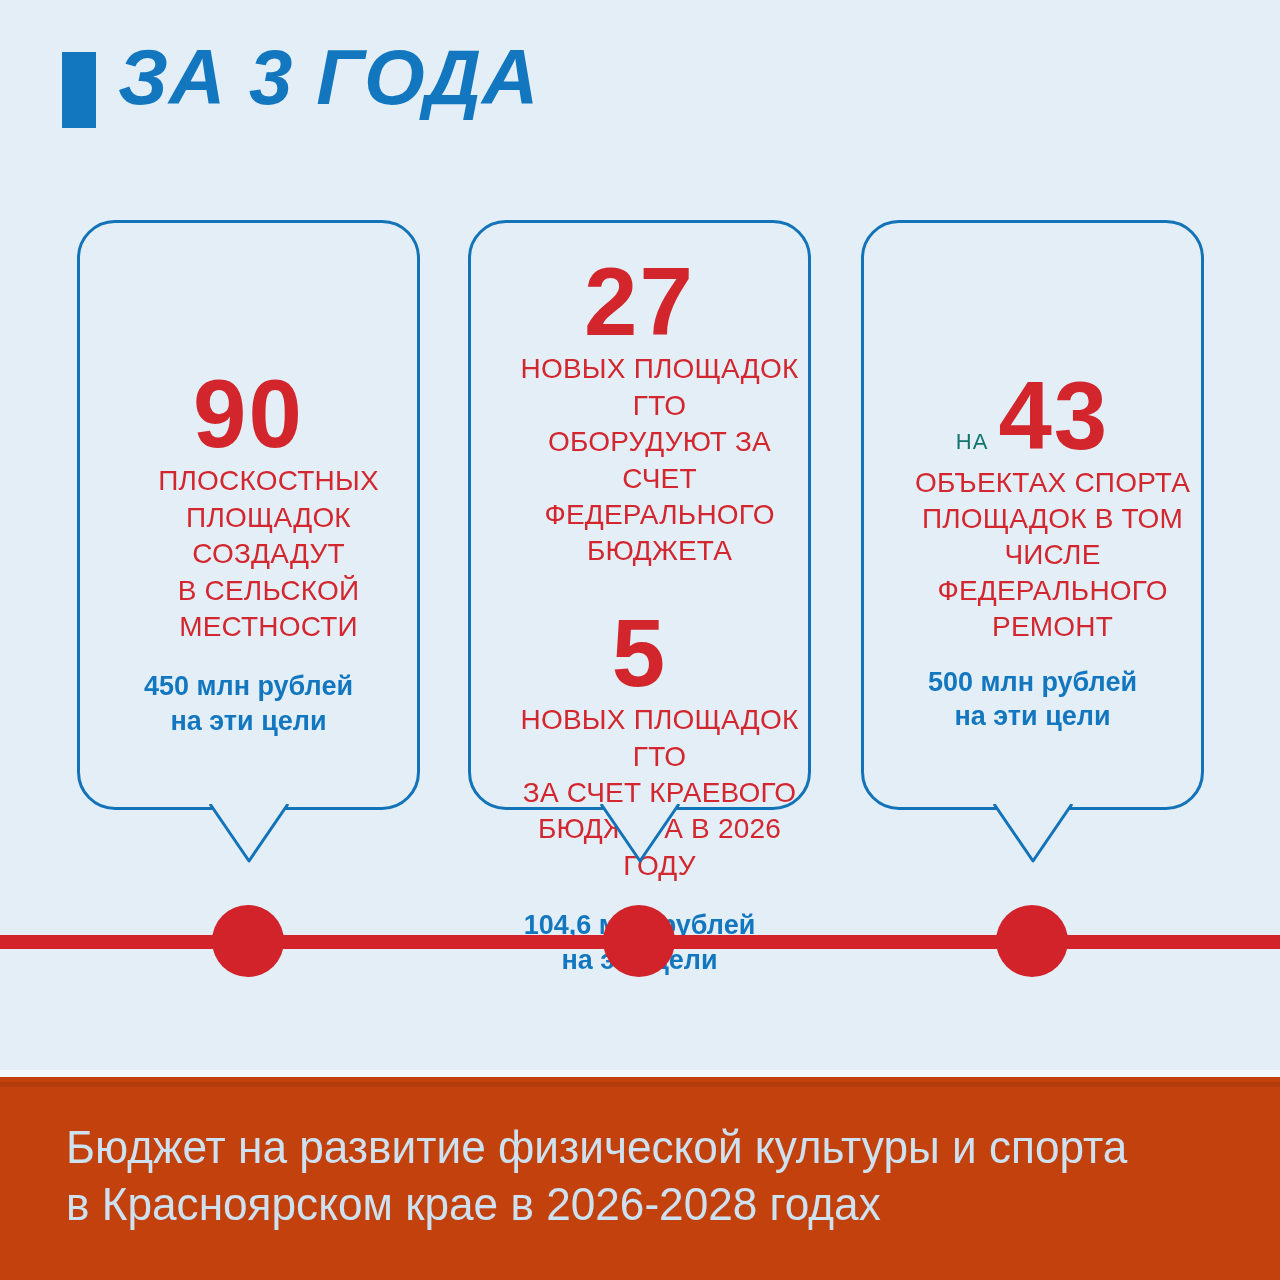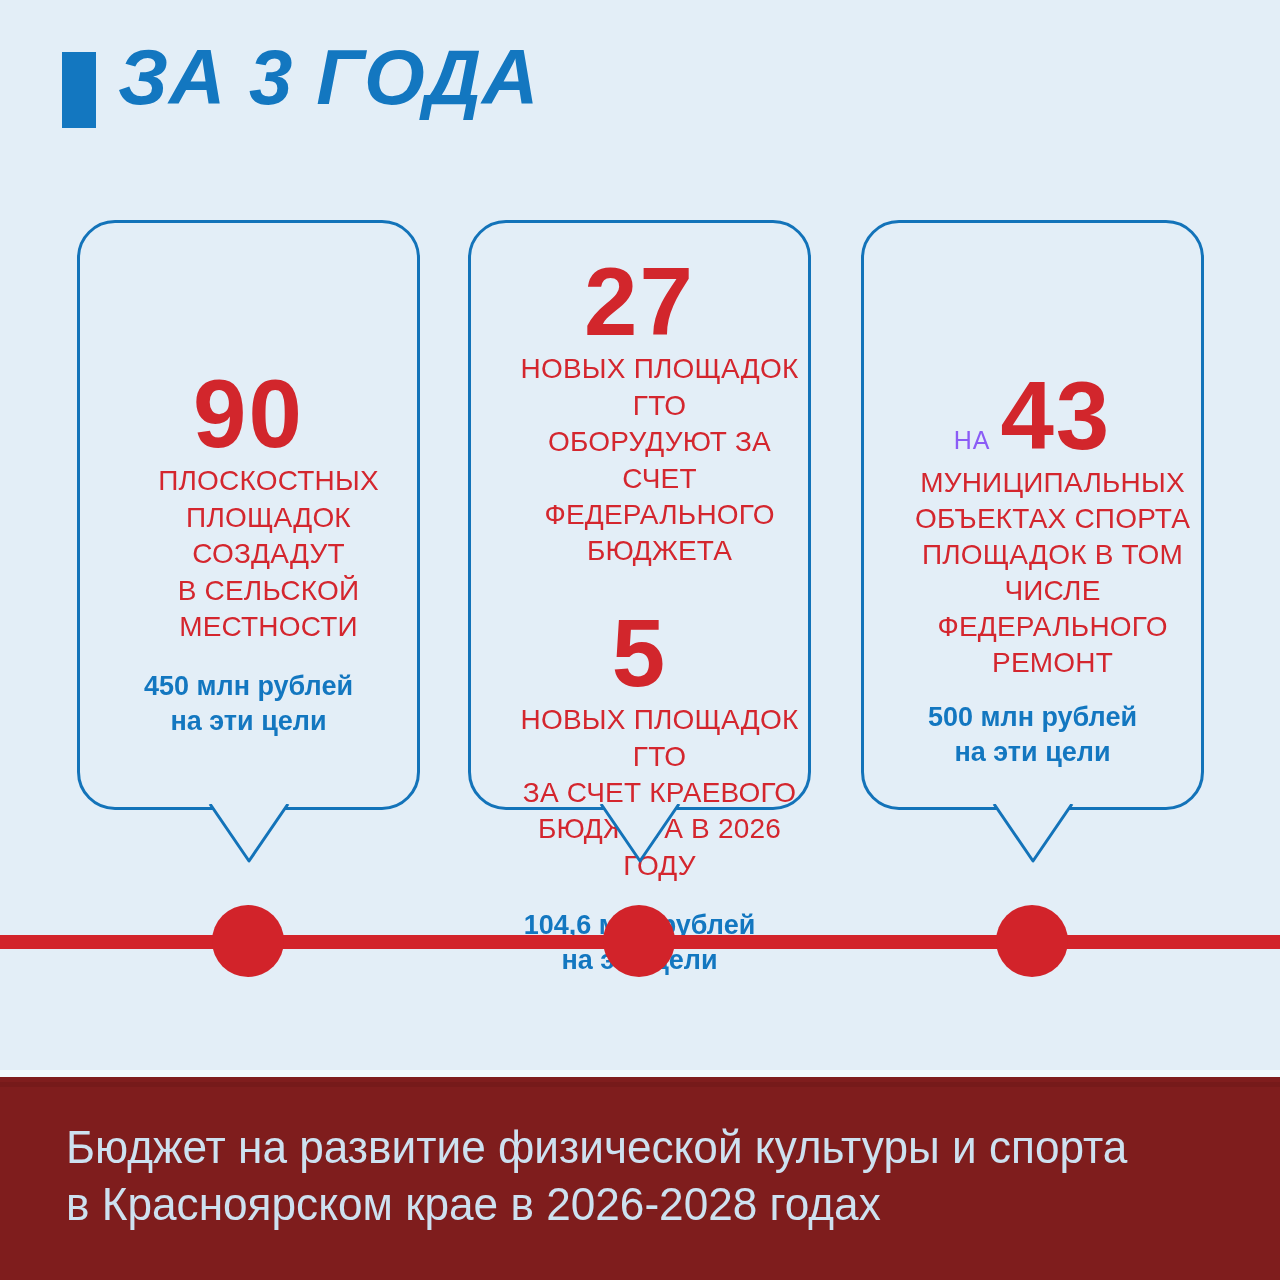--- a/index.html
+++ b/index.html
@@ -42,21 +42,21 @@
   }
 
   .num{
     font-size:96px;font-weight:bold;line-height:0.9;
     color:#d2262c;letter-spacing:2px;
   }
   .num-row{
     display:flex;justify-content:center;align-items:baseline;gap:10px;
   }
   .num-prefix{
-    font-size:25px;font-weight:normal;color:#8b5cf6;letter-spacing:1px;
+    font-size:22px;font-weight:normal;color:#0f766e;letter-spacing:1px;
   }
   .caption{
     font-size:28px;line-height:1.3;color:#d4262e;letter-spacing:0.2px;margin-left:40px;
   }
   .caption span{display:block;}
   .footnote{
     font-size:27px;font-weight:bold;line-height:1.28;color:#1377c0;
   }
   .footnote span{display:block;}
 
@@ -86,21 +86,21 @@
   .dot-2{left:603px;}
   .dot-3{left:996px;}
 
   
   .pre-banner-strip{
     position:absolute;left:0;top:1070px;width:1280px;height:7px;
     background:#f2fafd;
   }
   .banner{
     position:absolute;left:0;top:1077px;width:1280px;height:203px;
-    background:#7f1d1d;box-sizing:border-box;
+    background:#c2410c;box-sizing:border-box;
     padding:42px 0 0 66px;
   }
   .banner::before{
     content:"";position:absolute;left:0;top:5px;width:100%;height:5px;
     background:rgba(0,0,0,0.07);
   }
   .banner-text{
     font-size:46px;line-height:57px;color:#cde1f0;
     transform:scaleX(0.96);transform-origin:left top;
     white-space:nowrap;
@@ -152,21 +152,20 @@
       <path d="M 3 0 L 42 57 L 81 0" fill="#e3eef7" stroke="#1373b9" stroke-width="3" stroke-linejoin="round"></path>
     </svg>
   </div>
 
   <div class="card card-3">
     <div class="num-row">
       <span class="num-prefix">НА</span>
       <span class="num">43</span>
     </div>
     <div class="caption">
-      <span>МУНИЦИПАЛЬНЫХ</span>
       <span>ОБЪЕКТАХ СПОРТА</span>
       <span>ПЛОЩАДОК В ТОМ ЧИСЛЕ</span>
       <span>ФЕДЕРАЛЬНОГО РЕМОНТ</span>
     </div>
     <div class="footnote">
       <span>500 млн рублей</span>
       <span>на эти цели</span>
     </div>
     <svg class="tail" viewBox="0 0 84 60" xmlns="http://www.w3.org/2000/svg">
       <path d="M 3 0 L 42 57 L 81 0" fill="#e3eef7" stroke="#1373b9" stroke-width="3" stroke-linejoin="round"></path>

